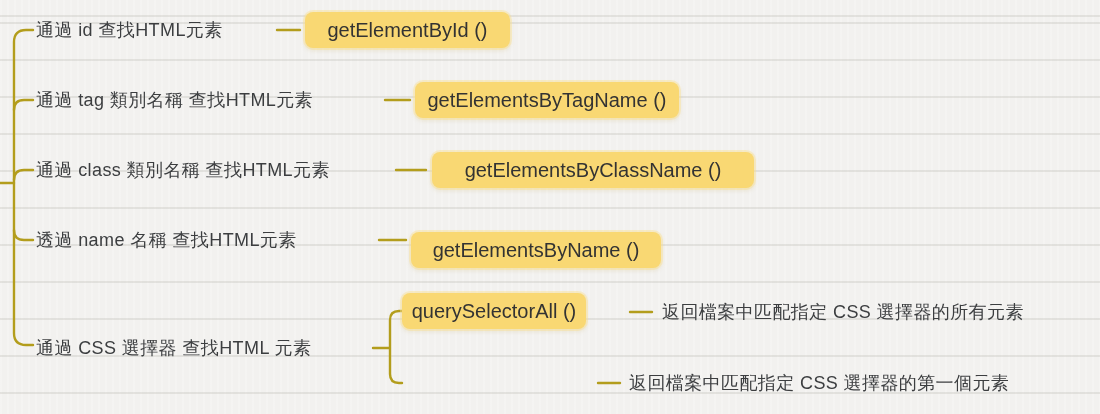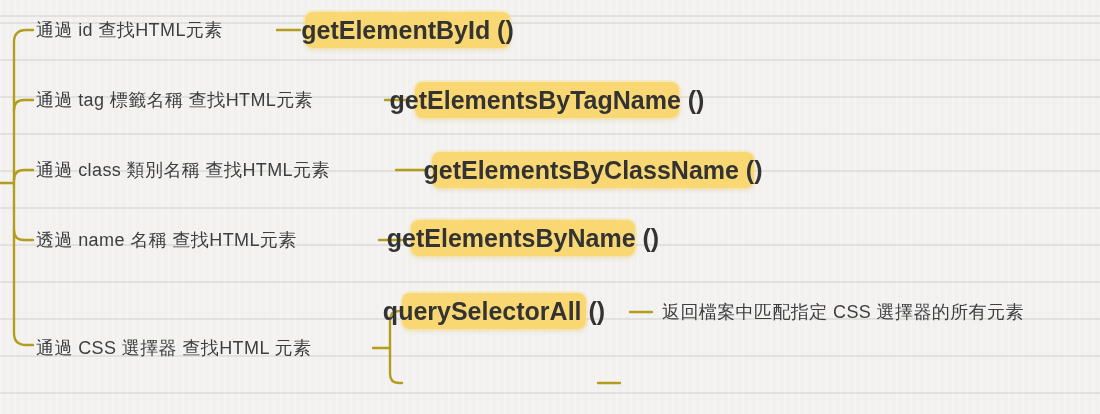--- a/index.html
+++ b/index.html
@@ -52,22 +52,22 @@
   .method-box {
     position: absolute;
     height: 36px;
     border-radius: 8px;
     background: #F9D873;
     box-shadow: 0 0 0 2px rgba(250,226,150,0.45), 0 2px 5px rgba(190,160,60,0.22);
     display: flex;
     align-items: center;
     justify-content: center;
     white-space: nowrap;
-    font-size: 25px;
-    font-weight: 700;
+    font-size: 20px;
+    font-weight: 400;
     color: #333333;
     cursor: default;
     text-align: center;
   }
 </style>
 </head>
 <body>
 
 <div class="canvas">
 
@@ -81,35 +81,36 @@
     <path d="M 385 100 H 410"></path>
     <path d="M 396 170 H 426"></path>
     <path d="M 379 240 H 406"></path>
     <path d="M 373 348 H 390 M 390 348 V 320 Q 390 311 399 311 H 402 M 390 348 V 374 Q 390 383 399 383 H 402"></path>
     <path d="M 630 312 H 652"></path>
     <path d="M 598 383 H 620"></path>
   </svg>
 
   <div class="topic" style="left:36px; top:30px">通過 id 查找HTML元素</div>
 
-  <div class="topic" style="left:36px; top:100px">通過 tag 標籤名稱 查找HTML元素</div>
+  <div class="topic" style="left:36px; top:100px">通過 tag 類別名稱 查找HTML元素</div>
 
   <div class="topic" style="left:36px; top:170px">通過 class 類別名稱 查找HTML元素</div>
 
   <div class="topic" style="left:36px; top:240px">透過 name 名稱 查找HTML元素</div>
 
   <div class="topic" style="left:36px; top:348px">通過 CSS 選擇器 查找HTML 元素</div>
 
   <div class="method-box" style="left:305px; top:12px; width:205px">getElementById ()</div>
 
   <div class="method-box" style="left:415px; top:82px; width:264px">getElementsByTagName ()</div>
 
   <div class="method-box" style="left:432px; top:152px; width:322px">getElementsByClassName ()</div>
 
-  <div class="method-box" style="left:411px; top:220px; width:224px">getElementsByName ()</div>
+  <div class="method-box" style="left:411px; top:232px; width:250px">getElementsByName ()</div>
 
   <div class="method-box" style="left:402px; top:293px; width:184px">querySelectorAll ()</div>
 
 
   <div class="note" style="left:662px; top:312px">返回檔案中匹配指定 CSS 選擇器的所有元素</div>
 
+  <div class="note" style="left:629px; top:383px">返回檔案中匹配指定 CSS 選擇器的第一個元素</div>
 
 </div>
 
 </body></html>

